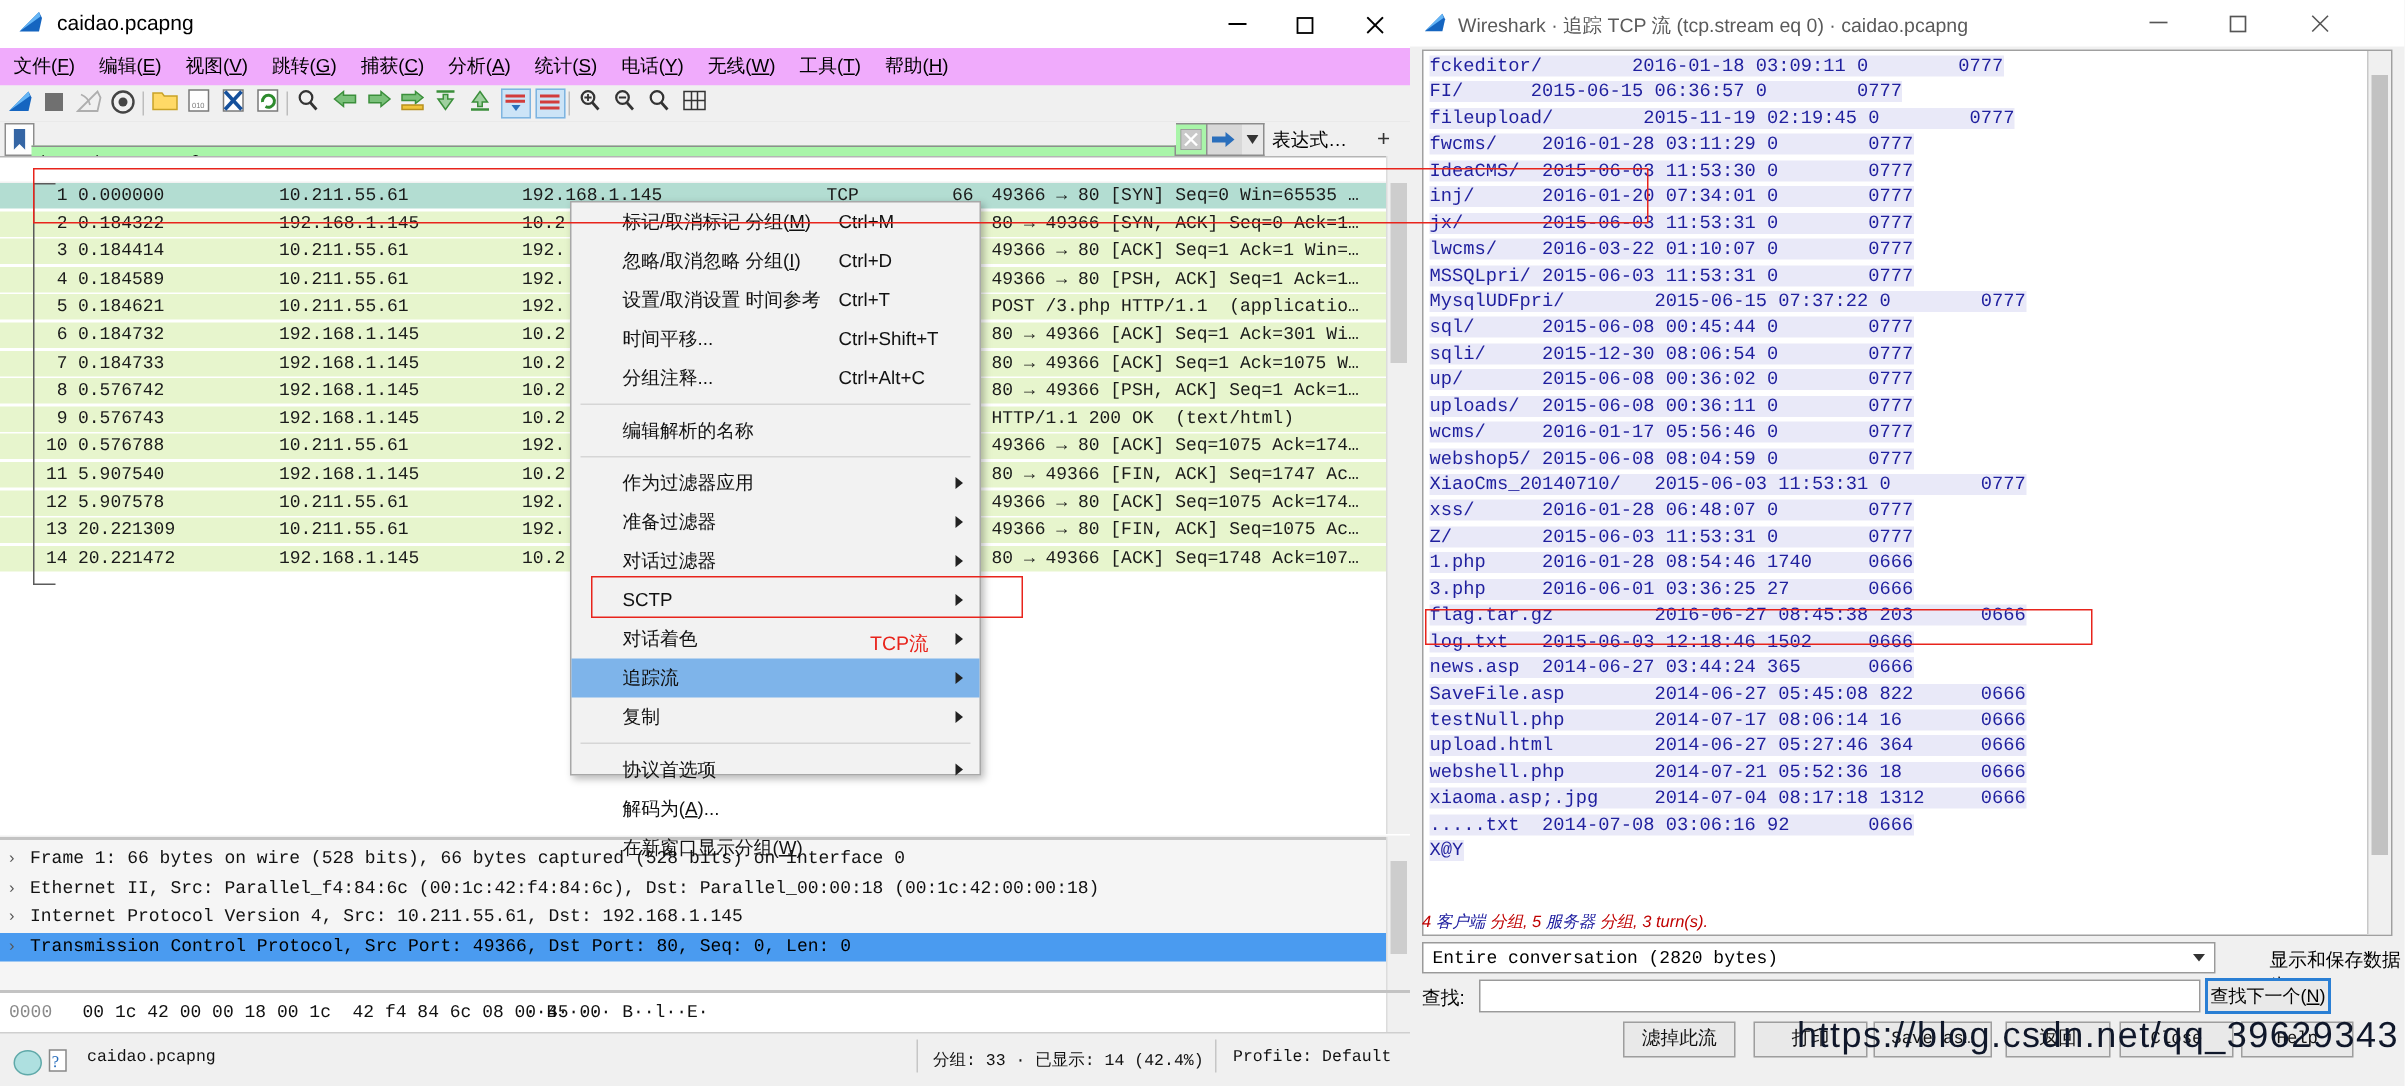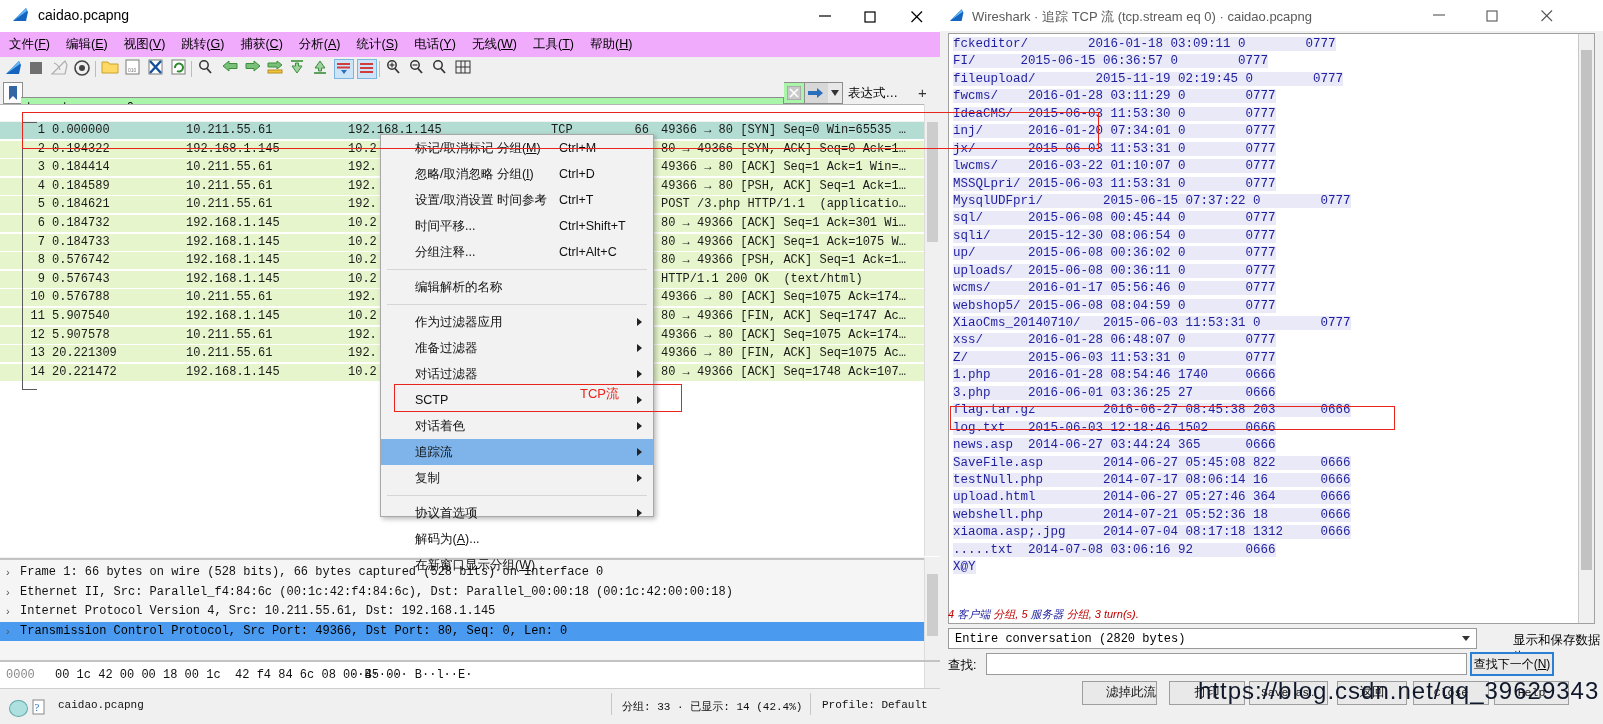--- a/index.html
+++ b/index.html
@@ -507,21 +507,21 @@
       <div class="cmi"><span>复制</span><span class="arr"></span></div>
       <div class="cmsep"></div>
       <div class="cmi"><span>协议首选项</span><span class="arr"></span></div>
       <div class="cmi"><span>解码为(<u>A</u>)...</span></div>
       <div class="cmi"><span>在新窗口显示分组(<u>W</u>)</span></div>
     </div>
 </div>
 
 <div class="redbox" style="left:22px;top:112px;width:1075px;height:35px;"></div>
 <div class="redbox" style="left:394px;top:384px;width:286px;height:26px;"></div>
-<div class="redtext" style="left:580px;top:385px;text-align:right;">TCP流</div>
+<div class="redtext" style="left:580px;top:420px;text-align:right;">TCP流</div>
 <div class="redbox" style="left:950px;top:406px;width:443px;height:22px;"></div>
 
 <div id="dlg" class="abs">
   <div id="dlgtitle">
     <svg id="dlgshark" viewBox="0 0 20 16">
       <path d="M1 14 L14 1 L16 5 L14 14 Z" fill="#1565c0"></path>
       <path d="M1 14 L14 1 L15 4 Z" fill="#64b5f6"></path>
     </svg>
     <div class="ttl">Wireshark · 追踪 TCP 流 (tcp.stream eq 0) · caidao.pcapng</div>
     <div class="dbtn" style="left:477px">
@@ -597,19 +597,19 @@
   </div>
   <div id="showlabel">显示和保存数据为</div>
 
   <div id="findlabel">查找:</div>
   <div id="findinput"></div>
   <div id="findnext">查找下一个(<u>N</u>)</div>
 </div>
 
 <div id="watermark">https://blog.csdn.net/qq_39629343</div>
 <div id="dlgbuttons">
-    <div class="dlgbtn" style="left: 1082px; width: 75px; text-align: right;">滤掉此流</div>
+    <div class="dlgbtn" style="left: 1082px; width: 75px;">滤掉此流</div>
     <div class="dlgbtn" style="left: 1169px; width: 76px;">打印</div>
     <div class="dlgbtn mono" style="left: 1249px; width: 79px;">Save as…</div>
     <div class="dlgbtn" style="left: 1337px; width: 70px;">返回</div>
     <div class="dlgbtn mono" style="left: 1413px; width: 76px;">Close</div>
     <div class="dlgbtn mono" style="left: 1494px; width: 75px;">Help</div>
   </div>
 
 </body></html>

